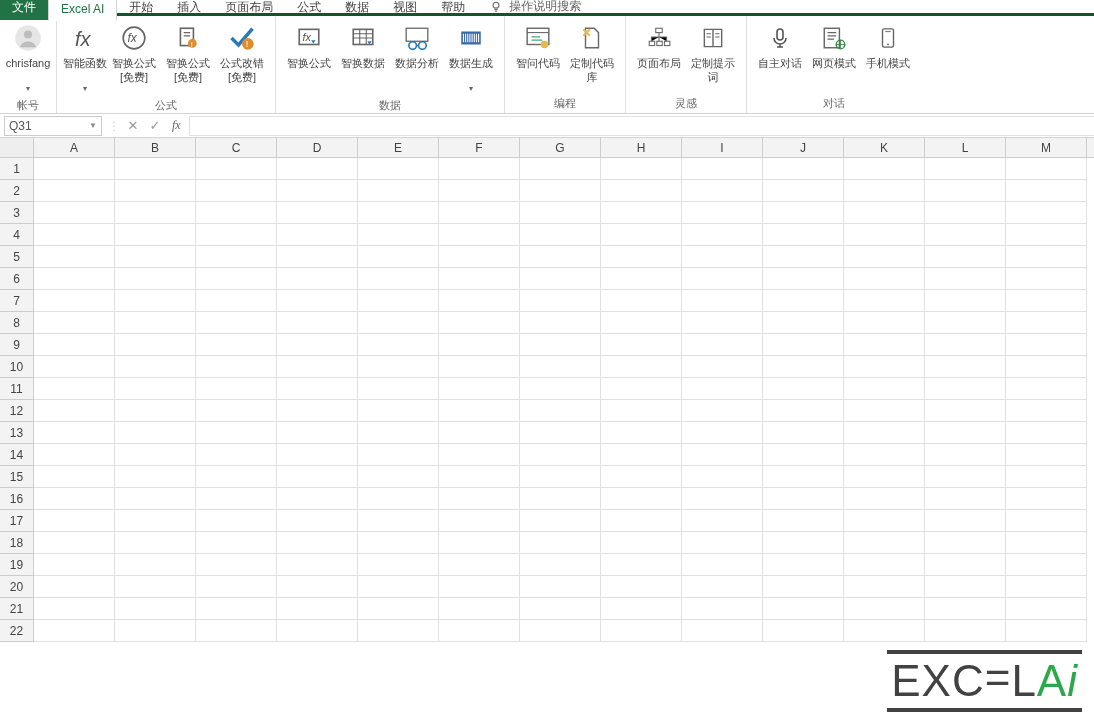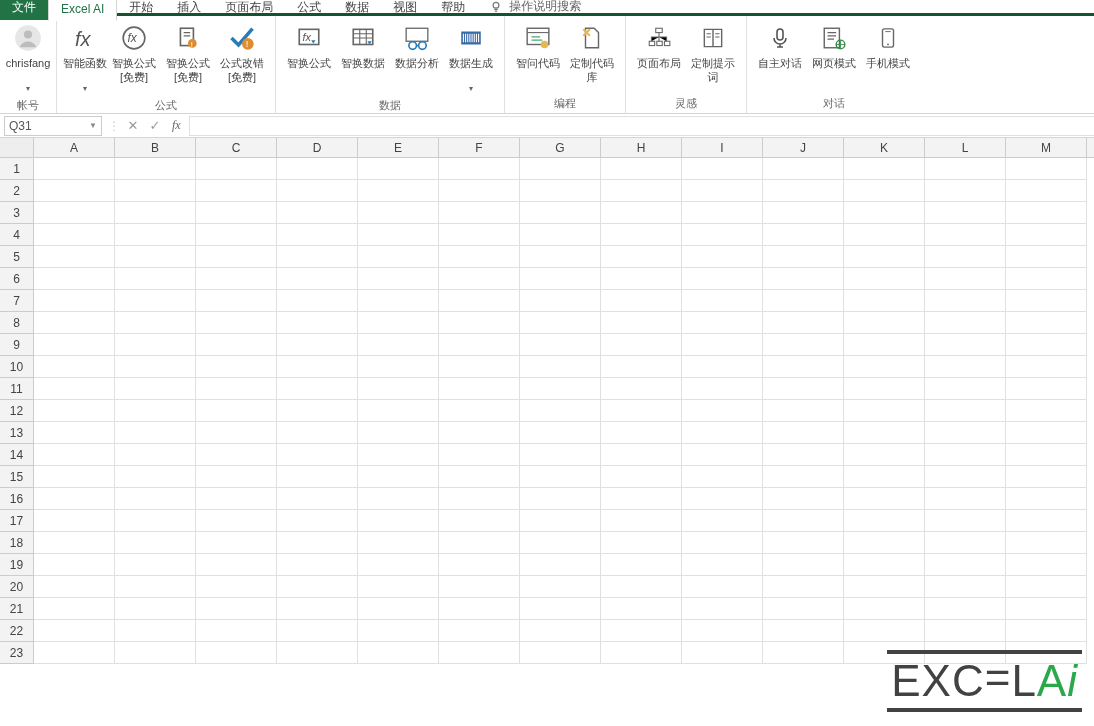--- a/index.html
+++ b/index.html
@@ -683,34 +683,18 @@
         <div class="cell"></div>
         <div class="cell"></div>
         <div class="cell"></div>
         <div class="cell"></div>
         <div class="cell"></div>
         <div class="cell"></div>
         <div class="cell"></div>
         <div class="cell"></div>
         <div class="cell"></div>
       </div>
-      <div class="row">
-        <div class="rowhdr">23</div>
-        <div class="cell"></div>
-        <div class="cell"></div>
-        <div class="cell"></div>
-        <div class="cell"></div>
-        <div class="cell"></div>
-        <div class="cell"></div>
-        <div class="cell"></div>
-        <div class="cell"></div>
-        <div class="cell"></div>
-        <div class="cell"></div>
-        <div class="cell"></div>
-        <div class="cell"></div>
-        <div class="cell"></div>
-      </div>
     </div>
 </div>
 
 <div class="watermark">
   <span>EXC</span><span class="eq">=</span><span>L</span><span class="ai"><span>A</span><span class="ai-i">i</span></span>
 </div>
 
 </body></html>

